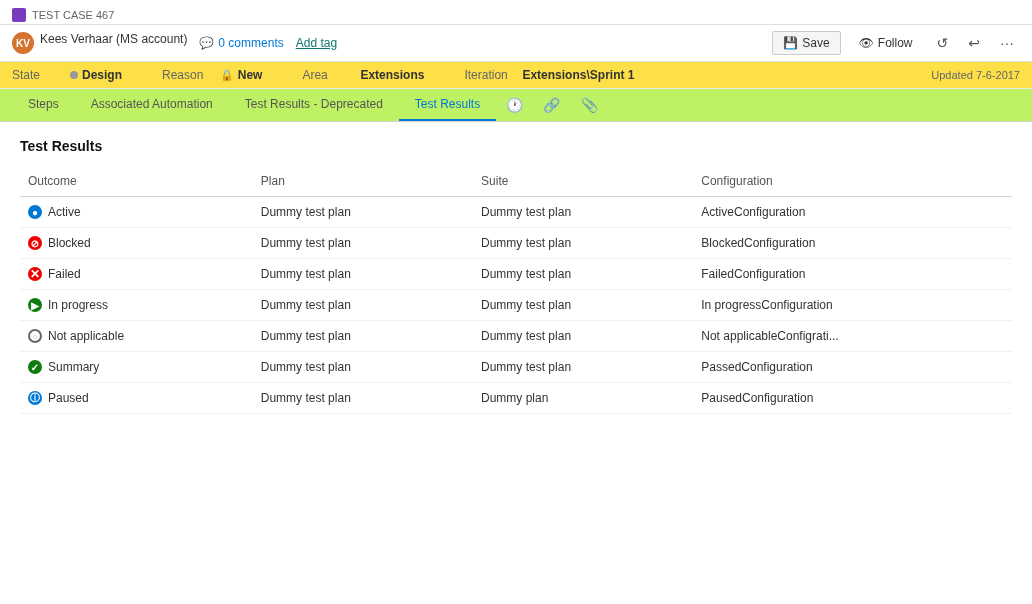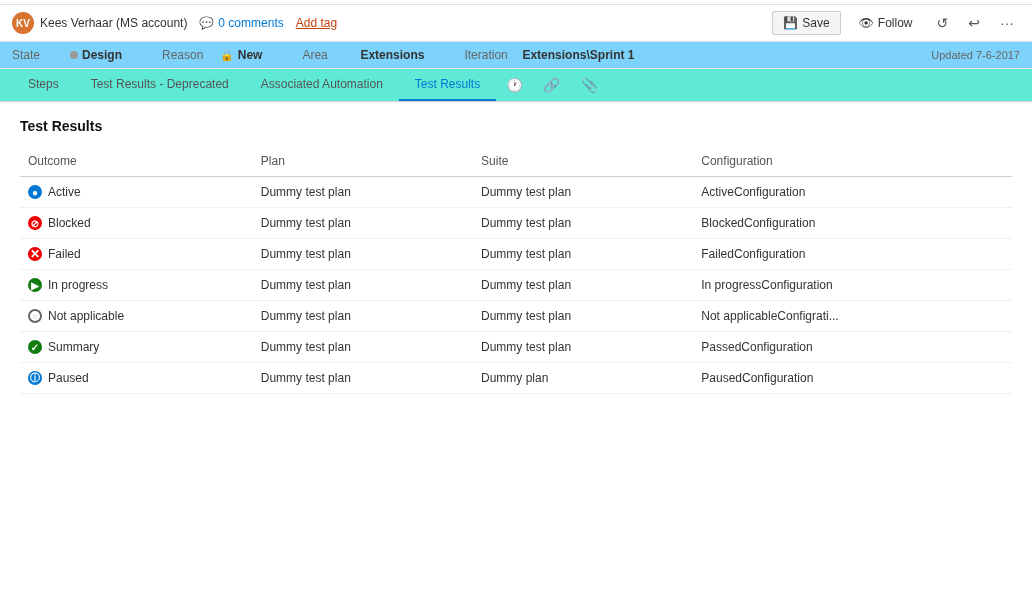--- a/index.html
+++ b/index.html
@@ -34,63 +34,63 @@
 
     
     .toolbar-row {
       display: flex; align-items: center; justify-content: space-between;
       padding: 6px 12px;
       border-bottom: 1px solid #e0e0e0;
       background: #fff;
     }
     .toolbar-left { display: flex; align-items: center; gap: 12px; }
     .toolbar-right { display: flex; align-items: center; gap: 8px; }
-    .user-info { display: flex; align-items: center; gap: 6px; font-size: 12px; color: #333; }
+    .user-info { display: flex; align-items: flex-start; gap: 6px; font-size: 12px; color: #333; }
     .user-avatar {
       width: 22px; height: 22px; border-radius: 50%;
       background: #d6732e;
       display: flex; align-items: center; justify-content: center;
       color: #fff; font-size: 10px; font-weight: bold;
     }
     .comments-link { display: flex; align-items: center; gap: 4px; color: #0078d4; font-size: 12px; cursor: pointer; }
-    .add-tag { color: #c2410c; font-size: 12px; cursor: pointer; text-decoration: underline; }
+    .add-tag { color: #0f766e; font-size: 12px; cursor: pointer; text-decoration: underline; }
     .btn-save {
       display: flex; align-items: center; gap: 4px;
       border: 1px solid #ccc; background: #f5f5f5; padding: 4px 10px;
       font-size: 12px; cursor: pointer; border-radius: 2px; color: #333;
     }
     .btn-follow {
       display: flex; align-items: center; gap: 4px;
       border: none; background: transparent; padding: 4px 10px;
       font-size: 12px; cursor: pointer; color: #333;
     }
     .btn-icon {
       border: none; background: transparent; padding: 4px 6px;
       font-size: 14px; cursor: pointer; color: #555;
     }
 
     
     .fields-row {
       display: flex; align-items: center; padding: 6px 12px;
       border-bottom: 1px solid #e8e8e8;
-      background: #7dd3fc;
+      background: #fde047;
       gap: 40px;
     }
     .field-group { display: flex; align-items: center; gap: 8px; }
     .field-label { font-size: 12px; color: #666; min-width: 50px; }
     .field-value { font-size: 12px; color: #333; display: flex; align-items: center; gap: 4px; font-weight: bold; }
     .field-value .dot { width: 8px; height: 8px; border-radius: 50%; background: #999; display: inline-block; }
     .field-value .lock-icon { font-size: 11px; color: #666; }
     .updated-info { margin-left: auto; font-size: 11px; color: #666; }
 
     
     .tabs-row {
       display: flex; align-items: center;
       border-bottom: 1px solid #d0d0d0;
-      background: #5eead4;
+      background: #bef264;
       padding: 0 12px;
     }
     .tab {
       padding: 8px 16px;
       font-size: 12px;
       color: #555;
       cursor: pointer;
       border-bottom: 2px solid transparent;
       white-space: nowrap;
     }
@@ -146,20 +146,24 @@
     .icon-failed { background: #e00; color: #fff; font-size: 12px; }
     .icon-inprogress { background: #107c10; color: #fff; }
     .icon-notapplicable { background: transparent; border: 2px solid #666; color: #666; font-size: 8px; }
     .icon-passed { background: #107c10; color: #fff; }
     .icon-paused { background: #0078d4; color: #fff; }
   </style>
 </head>
 <body>
 
 <div class="top-bar">
+  <div class="work-item-type-label">
+    <span class="icon-img"></span>
+    <span>TEST CASE 467</span>
+  </div>
 </div>
 
 <div class="toolbar-row">
   <div class="toolbar-left">
     <div class="user-info">
       <div class="user-avatar">KV</div>
       <span>Kees Verhaar (MS account)</span>
     </div>
     <div class="comments-link">
       <span>💬</span>
@@ -207,22 +211,22 @@
     <span class="field-label">Iteration</span>
     <div class="field-value">
       <span>Extensions\Sprint 1</span>
     </div>
   </div>
   <div class="updated-info">Updated 7-6-2017</div>
 </div>
 
 <div class="tabs-row">
   <div class="tab">Steps</div>
+  <div class="tab">Associated Automation</div>
   <div class="tab">Test Results - Deprecated</div>
-  <div class="tab">Associated Automation</div>
   <div class="tab active">Test Results</div>
   <button class="tab-icon-btn">🕐</button>
   <button class="tab-icon-btn">🔗</button>
   <button class="tab-icon-btn">📎</button>
 </div>
 
 <div class="content-area">
   <div class="section-title">Test Results</div>
 
   <table class="results-table">

